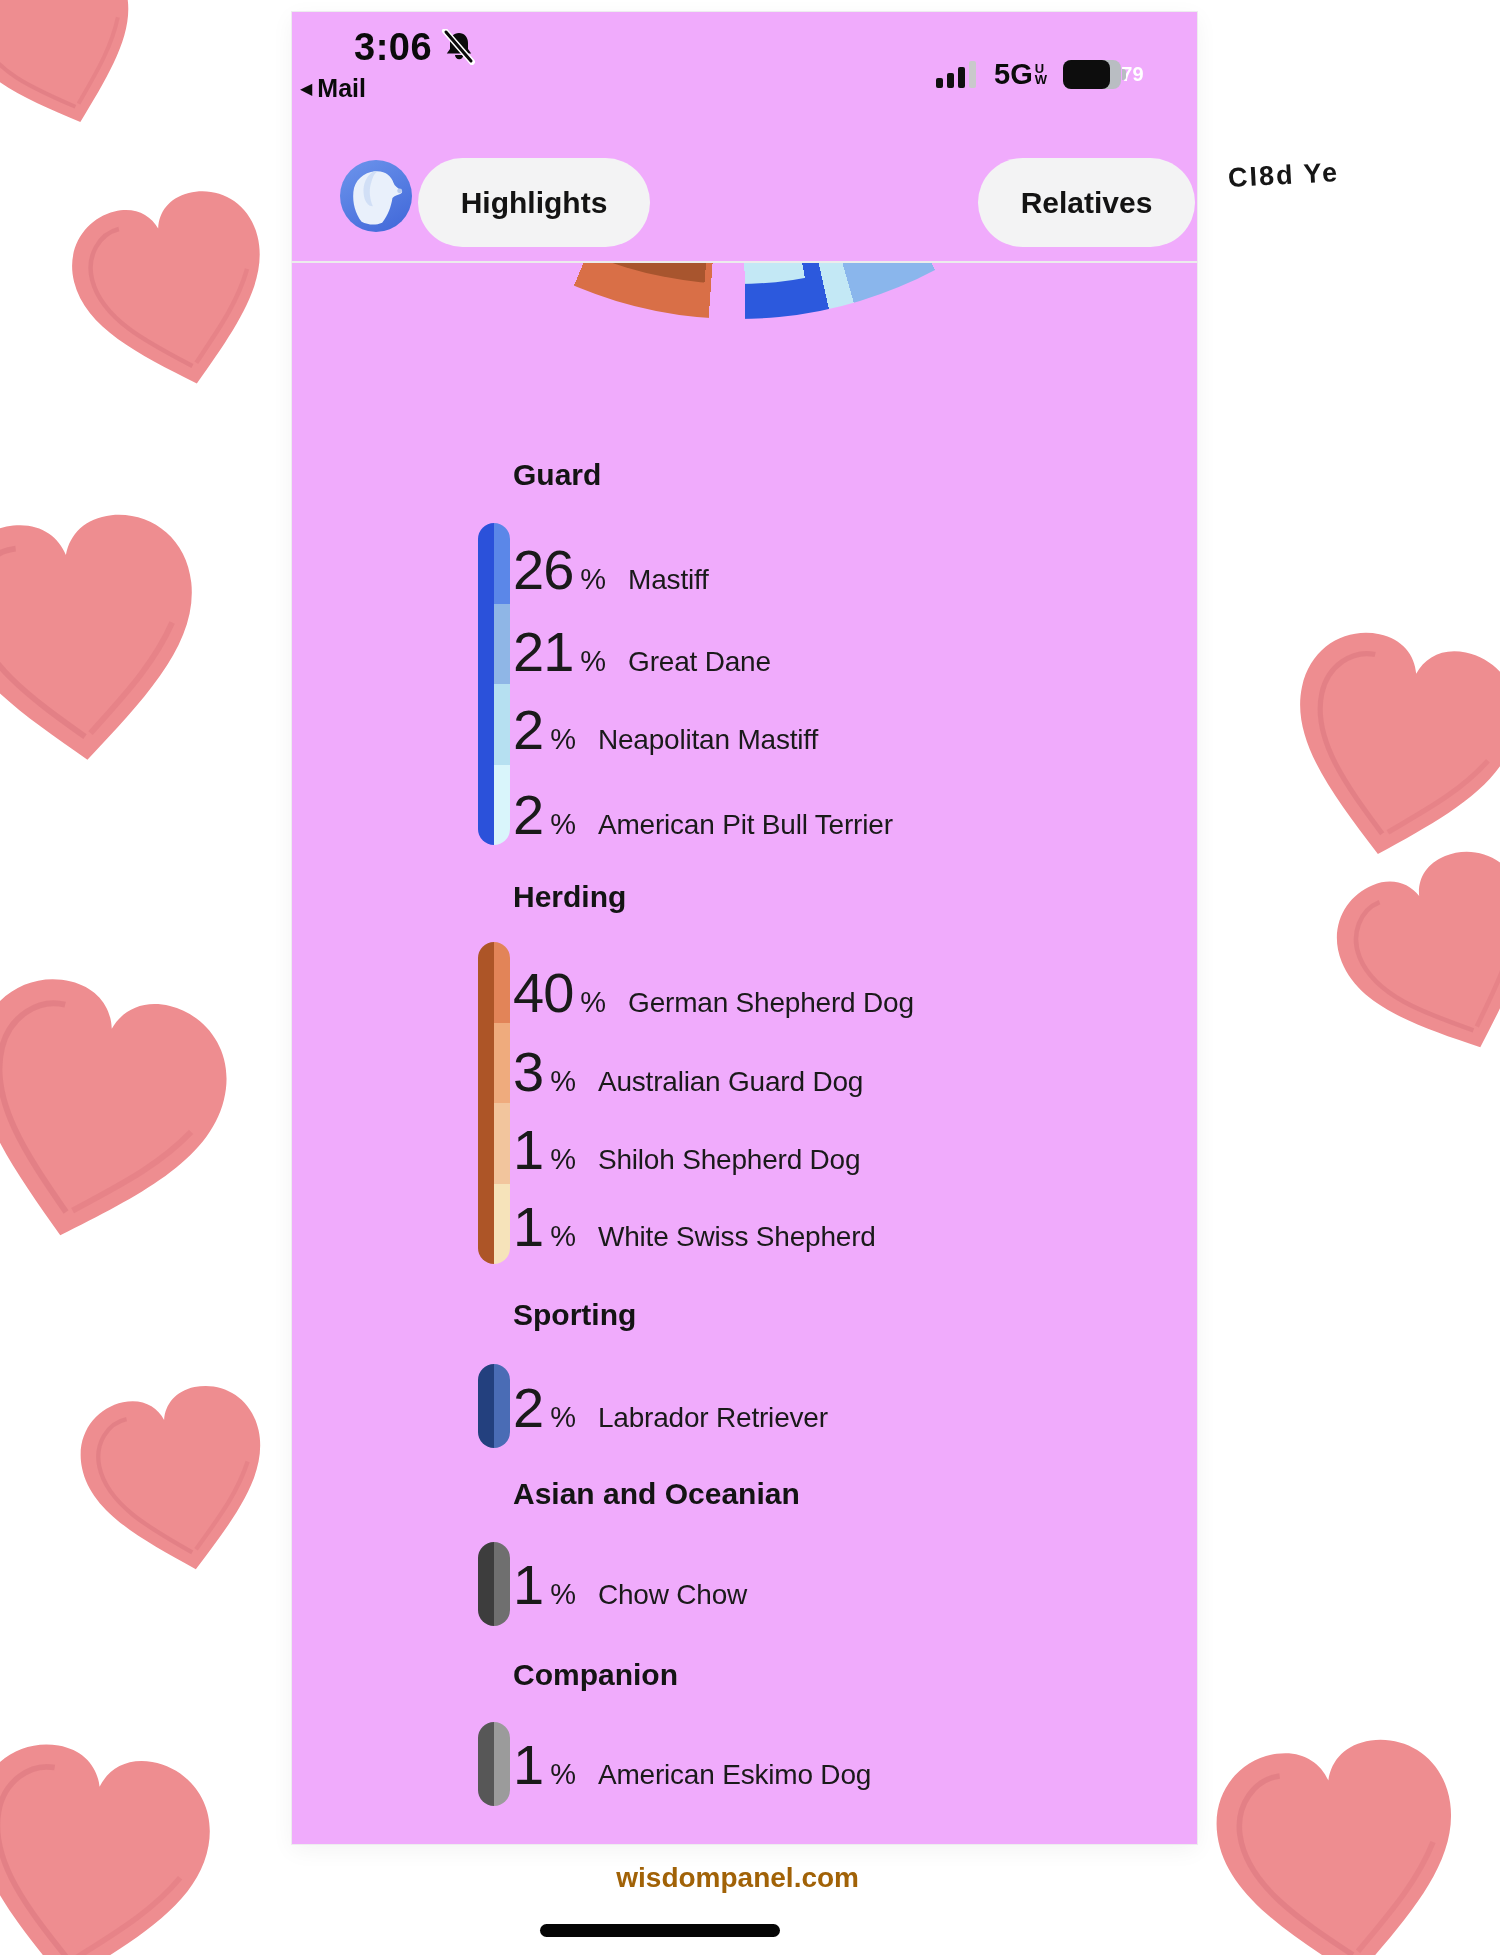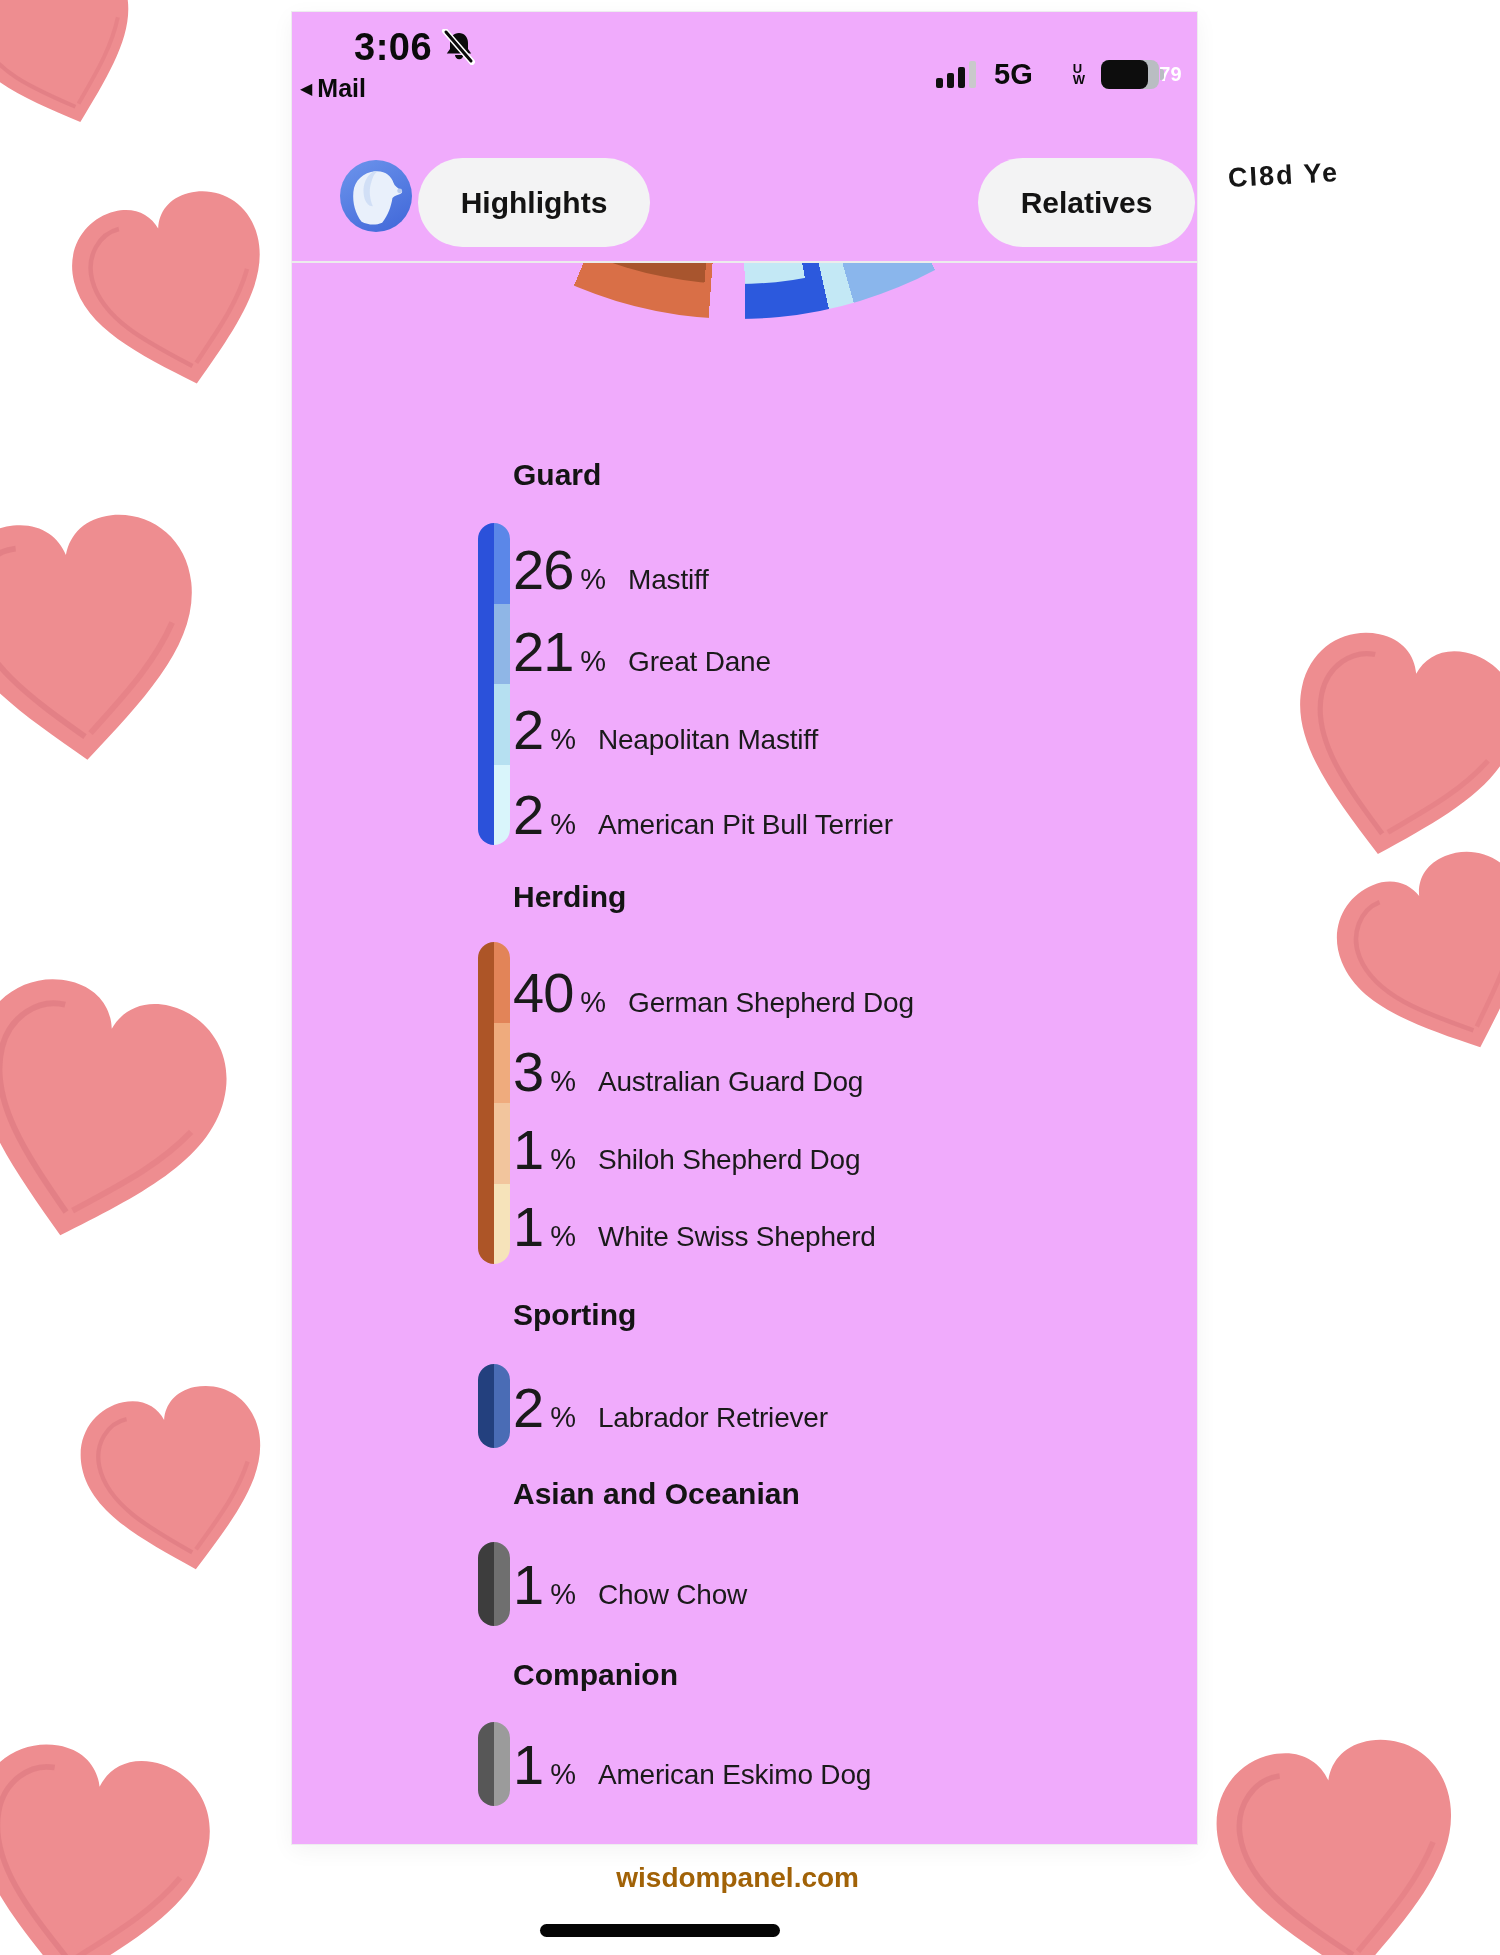--- a/index.html
+++ b/index.html
@@ -22,21 +22,21 @@
   .time{font-size:38px;font-weight:700;letter-spacing:.5px;color:#0b0b0b;line-height:1;}
   .bell{margin-left:9px;margin-top:1px;}
   .mail-wrap{position:absolute;left:8px;top:64px;display:flex;align-items:center;color:#0b0b0b;}
   .mail-arrow{font-size:16px;margin-right:5px;line-height:1;}
   .mail-label{font-size:25px;font-weight:700;line-height:1;}
   .sig-wrap{position:absolute;left:644px;top:48px;display:flex;align-items:center;}
   .bars{display:flex;align-items:flex-end;}
   .bars i{display:block;width:7px;border-radius:2px;background:#101010;margin-right:4px;}
   .bars i.b1{height:10px}.bars i.b2{height:15px}.bars i.b3{height:21px}
   .bars i.b4{height:27px;background:#c9c9cb}
-  .net{display:flex;align-items:flex-start;margin-left:14px;gap:38px;}
+  .net{display:flex;align-items:flex-start;margin-left:14px;}
   .net-main{font-size:29px;font-weight:700;color:#0b0b0b;line-height:1;}
   .net-sub{display:flex;flex-direction:column;font-size:13px;font-weight:700;line-height:11px;margin-left:2px;margin-top:3px;color:#0b0b0b;}
   .batt{position:relative;width:58px;height:29px;border-radius:8px;background:#b9bdc2;margin-left:16px;overflow:visible;}
   .batt-fill{position:absolute;left:0;top:0;bottom:0;width:47px;background:#0d0d0d;border-radius:8px;}
   .batt-num{position:absolute;left:0;top:0;width:47px;height:29px;display:flex;align-items:center;justify-content:center;
     color:#fff;font-size:20px;font-weight:700;margin-left:46px;}
   .batt-nub{position:absolute;right:-5px;top:9px;width:4px;height:11px;border-radius:0 3px 3px 0;background:#b9bdc2;}
   
   .avatar{position:absolute;left:48px;top:148px;width:72px;height:72px;border-radius:50%;
     background:linear-gradient(150deg,#6d95ec,#3f66d8);overflow:hidden;}

